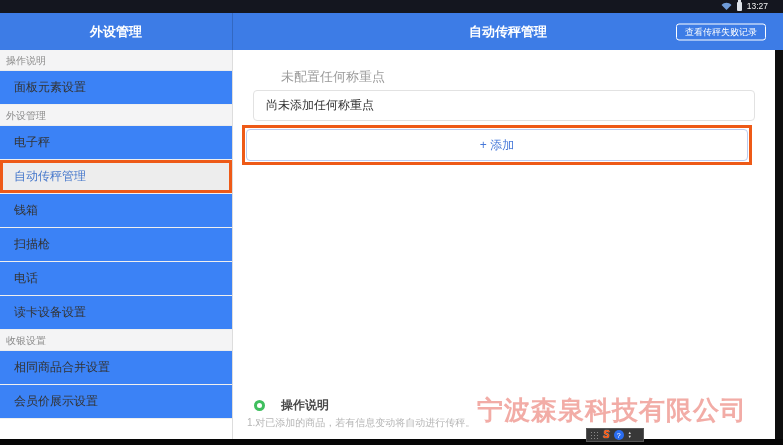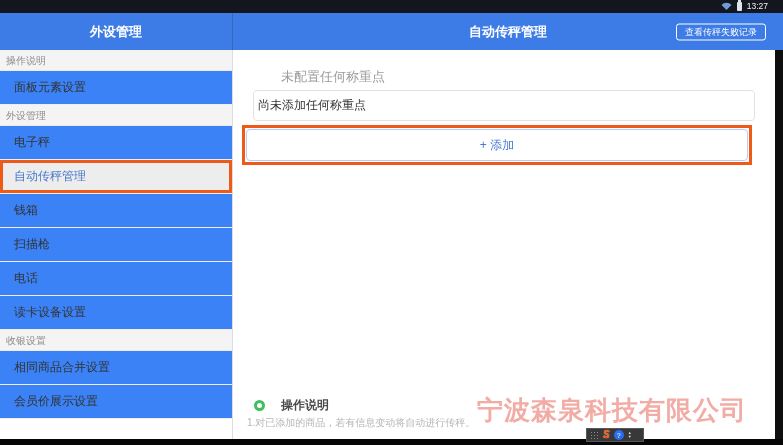--- a/index.html
+++ b/index.html
@@ -38,21 +38,21 @@
   .side-item { height:34px; line-height:33px; font-size:12px; color:#333333;
     padding-left:14px; border-bottom:1px solid #efefef; background:#3b82f6; cursor:pointer; }
   .side-item.selected { background:#ededed; color:#4678cc;
     box-shadow:inset 0 0 0 3px #ee5a17; }
 
   
   .main { position:absolute; left:234px; top:50px; width:549px; height:395px; background:#ffffff; }
   .empty-label { position:absolute; left:19px; top:18px; font-size:13px; color:#9b9b9b;margin-left:28px; }
   .empty-box { position:absolute; left:19px; top:40px; width:502px; height:31px;
     border:1px solid #e2e2e2; border-radius:4px; background:#ffffff;
-    font-size:12px; color:#333333; line-height:29px; padding-left:4px; }
+    font-size:12px; color:#333333; line-height:29px; padding-left:12px; }
   .add-annotation { position:absolute; left:8px; top:75px; width:510px; height:40px;
     border:3px solid #ee5a17; padding:1px; background:#ffffff; }
   .add-btn { width:100%; height:100%; border:1px solid #bccbef; border-radius:4px;
     background:#ffffff; color:#4678d8; font-size:12px; display:flex; align-items:center;
     justify-content:center; cursor:pointer; font-family:inherit; }
 
   .instructions-row { position:absolute; left:20px; top:347px; display:flex; align-items:center; gap:16px; }
   .info-icon { width:11px; height:11px; border:3px solid #3fbf5e; border-radius:50%; background:#ffffff; display:inline-block; }
   .instructions-title { font-size:12px; color:#4a4a4a; font-weight:600; }
   .instructions-line { position:absolute; left:13px; top:366px; font-size:10px; color:#b5b5b5; }

